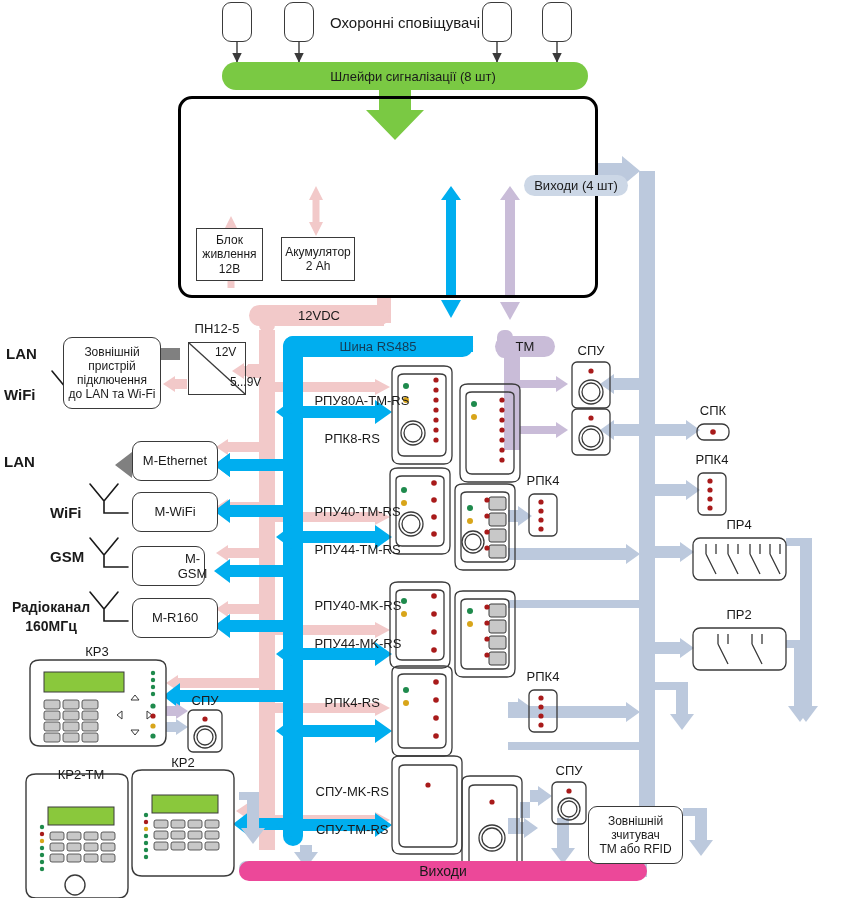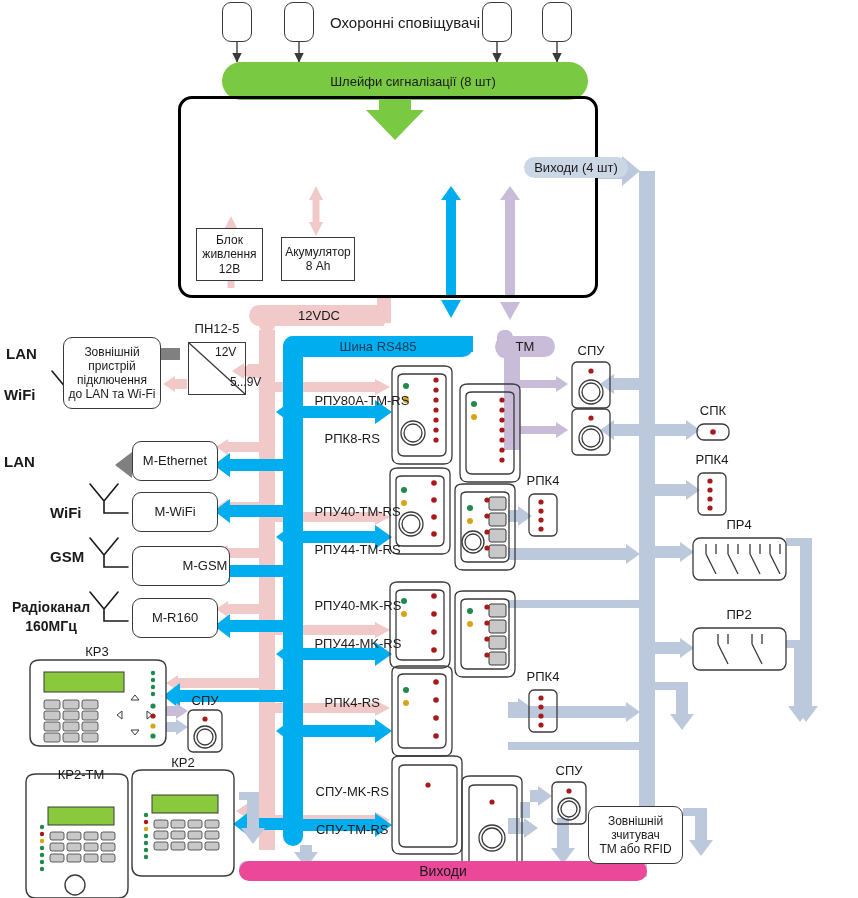--- a/index.html
+++ b/index.html
@@ -530,32 +530,32 @@
       <line x1="189" y1="343" x2="245" y2="394"></line>
     </g>
   </svg>
 
   <div class="box round" style="left:222px;top:2px;width:30px;height:40px;"></div>
   <div class="box round" style="left:284px;top:2px;width:30px;height:40px;"></div>
   <div class="box round" style="left:482px;top:2px;width:30px;height:40px;"></div>
   <div class="box round" style="left:542px;top:2px;width:30px;height:40px;"></div>
   <div class="lbl" style="left:330px;top:14px;font-size:15px;">Охоронні сповіщувачі</div>
 
-  <div class="pill" style="left:222px;top:62px;width:366px;height:38px;background:#7ac943;color:#1a1a1a;font-size:13px;padding-left:16px;">
+  <div class="pill" style="left:222px;top:62px;width:366px;height:28px;background:#7ac943;color:#1a1a1a;font-size:13px;padding-left:16px;">
       <span>Шлейфи сигналізації (8 шт)</span>
     </div>
 
   <div style="position:absolute;left:178px;top:96px;width:420px;height:202px;border:3px solid #000;border-radius:14px;background:transparent;"></div>
   <div class="box sq" style="left:196px;top:228px;width:67px;height:53px;font-size:12px;white-space:pre-line;"><span>Блок
 живлення
 12В</span></div>
   <div class="box sq" style="left:281px;top:237px;width:74px;height:44px;font-size:12px;white-space:pre-line;"><span>Акумулятор
-8 Ah</span></div>
-
-  <div class="pill" style="left:524px;top:157px;width:104px;height:21px;background:#ccd7e6;font-size:13px;">
+2 Ah</span></div>
+
+  <div class="pill" style="left:524px;top:175px;width:104px;height:21px;background:#ccd7e6;font-size:13px;">
       <span>Виходи (4 шт)</span>
     </div>
 
   <div class="pill" style="left:249px;top:305px;width:140px;height:21px;background:#f2c9c9;font-size:13px;">
       <span>12VDC</span>
     </div>
   <div class="pill" style="left:283px;top:336px;width:190px;height:21px;background:#00aeef;color:#143b55;font-size:13px;justify-content:center;">
       <span>Шина RS485</span>
     </div>
   <div class="pill" style="left:495px;top:336px;width:60px;height:21px;background:#c9bcd8;font-size:13px;">
@@ -580,21 +580,21 @@
   <div class="box round" style="left:132px;top:441px;width:86px;height:40px;font-size:13px;">
       <span>M-Ethernet</span>
     </div>
   <div class="lbl bold" style="left:4px;top:453px;font-size:15px;">LAN</div>
 
   <div class="box round" style="left:132px;top:492px;width:86px;height:40px;font-size:13px;">
       <span>M-WiFi</span>
     </div>
   <div class="lbl bold" style="left:50px;top:504px;font-size:15px;">WiFi</div>
 
-  <div class="box round" style="left:132px;top:546px;width:98px;height:40px;font-size:13px;padding-left:48px;">
+  <div class="box round" style="left:132px;top:546px;width:73px;height:40px;font-size:13px;padding-left:48px;">
       <span>M-GSM</span>
     </div>
   <div class="lbl bold" style="left:50px;top:548px;font-size:15px;">GSM</div>
 
   <div class="box round" style="left:132px;top:598px;width:86px;height:40px;font-size:13px;text-align:center;">
       <span>M-R160</span>
     </div>
   <div class="lbl bold c" style="left:6px;top:598px;width:90px;font-size:14px;white-space:pre-line;line-height:1.35;">Радіоканал
 160МГц</div>
 

